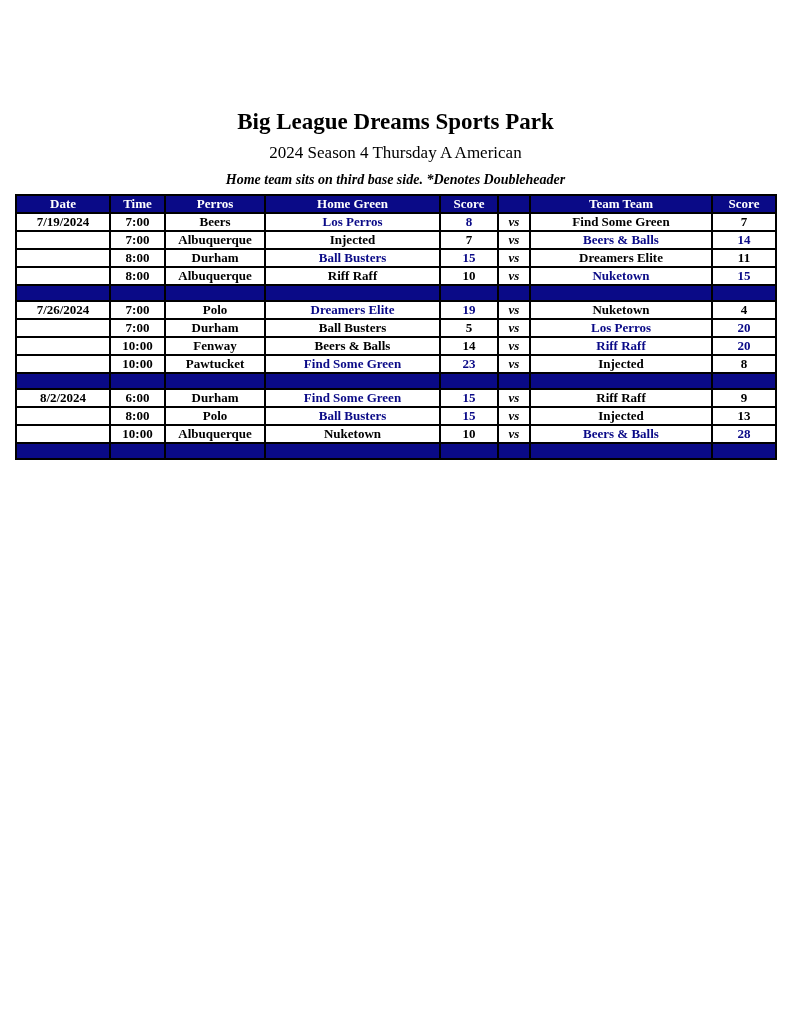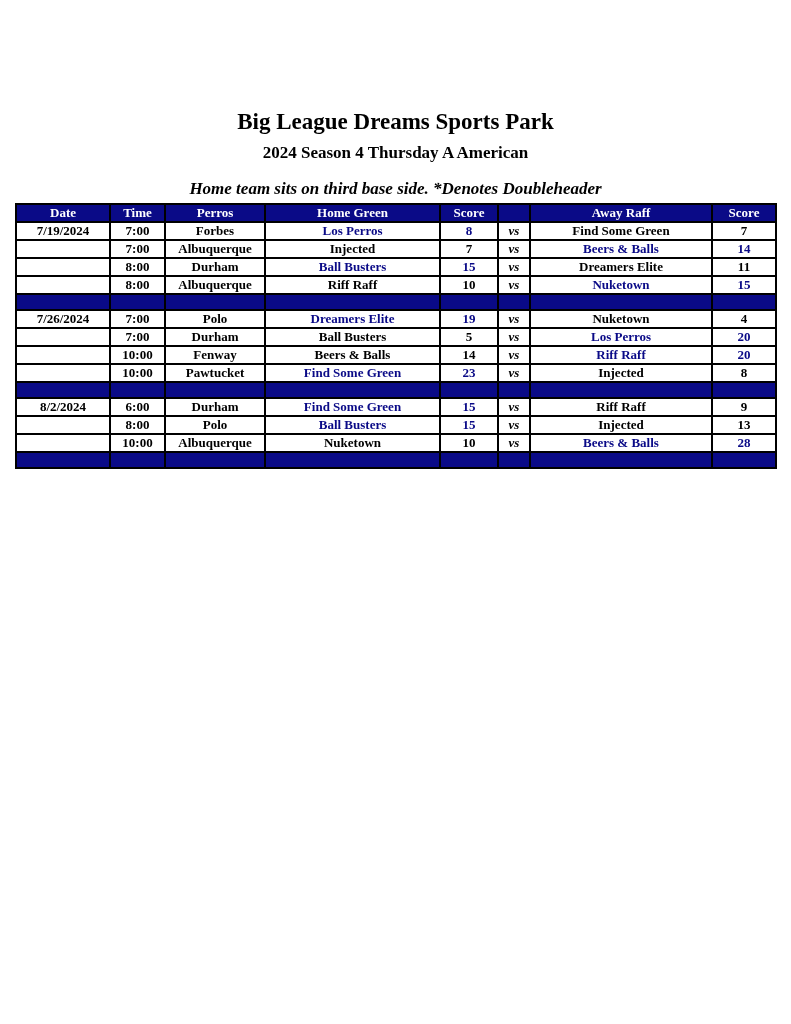--- a/index.html
+++ b/index.html
@@ -26,32 +26,32 @@
   }
   .title {
     text-align: center;
     font-weight: bold;
     font-size: 23px;
     line-height: 27px;
     margin: 0;
   }
   .subtitle {
     text-align: center;
-    font-weight: bold;
+    font-weight: normal;
     font-size: 17px;
     line-height: 20px;
     margin: 8px 0 0 0;
   }
   .note {
     text-align: center;
     font-weight: bold;
     font-style: italic;
-    font-size: 17px;
+    font-size: 14px;
     line-height: 16px;
-    margin: 18px 0 0 0;
+    margin: 9px 0 0 0;
   }
   table.schedule {
     border-collapse: collapse;
     table-layout: fixed;
     width: 760px;
     margin: 6px 0 0 15px;
     border: 2px solid #000;
   }
   table.schedule th,
   table.schedule td {
@@ -109,30 +109,30 @@
         <col style="width:64px">
     </colgroup>
     <thead>
       <tr>
         <th>Date</th>
         <th>Time</th>
         <th>Perros</th>
         <th>Home Green</th>
         <th>Score</th>
         <th></th>
-        <th>Away Raff</th>
+        <th>Team Team</th>
         <th>Score</th>
       </tr>
     </thead>
     <tbody>
 
       <tr>
         <td class="c-date">7/19/2024</td>
         <td class="c-time">7:00</td>
-        <td class="c-replica">Forbes</td>
+        <td class="c-replica">Beers</td>
         <td class="c-home win">Los Perros</td>
         <td class="c-hscore win">8</td>
         <td class="c-vs">vs</td>
         <td class="c-away">Find Some Green</td>
         <td class="c-ascore">7</td>
       </tr>
       <tr>
         <td class="c-date"></td>
         <td class="c-time">7:00</td>
         <td class="c-replica">Albuquerque</td>

